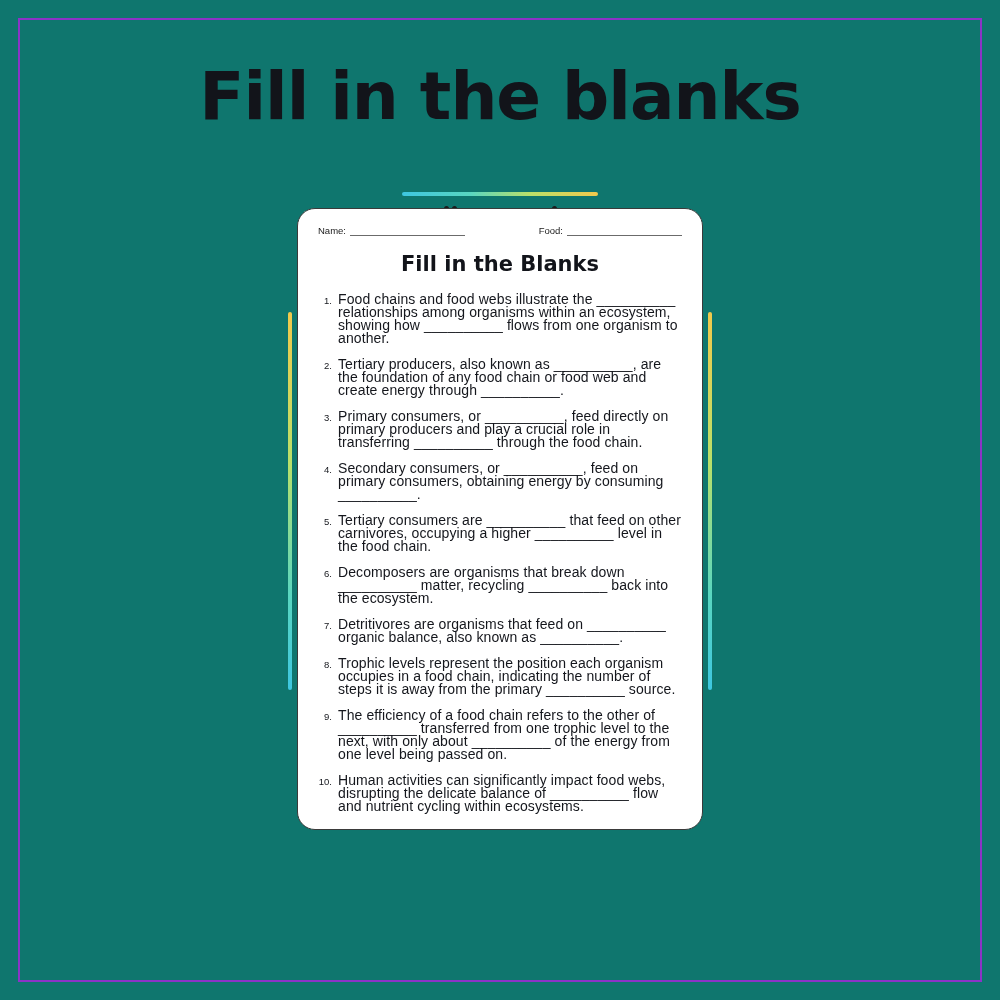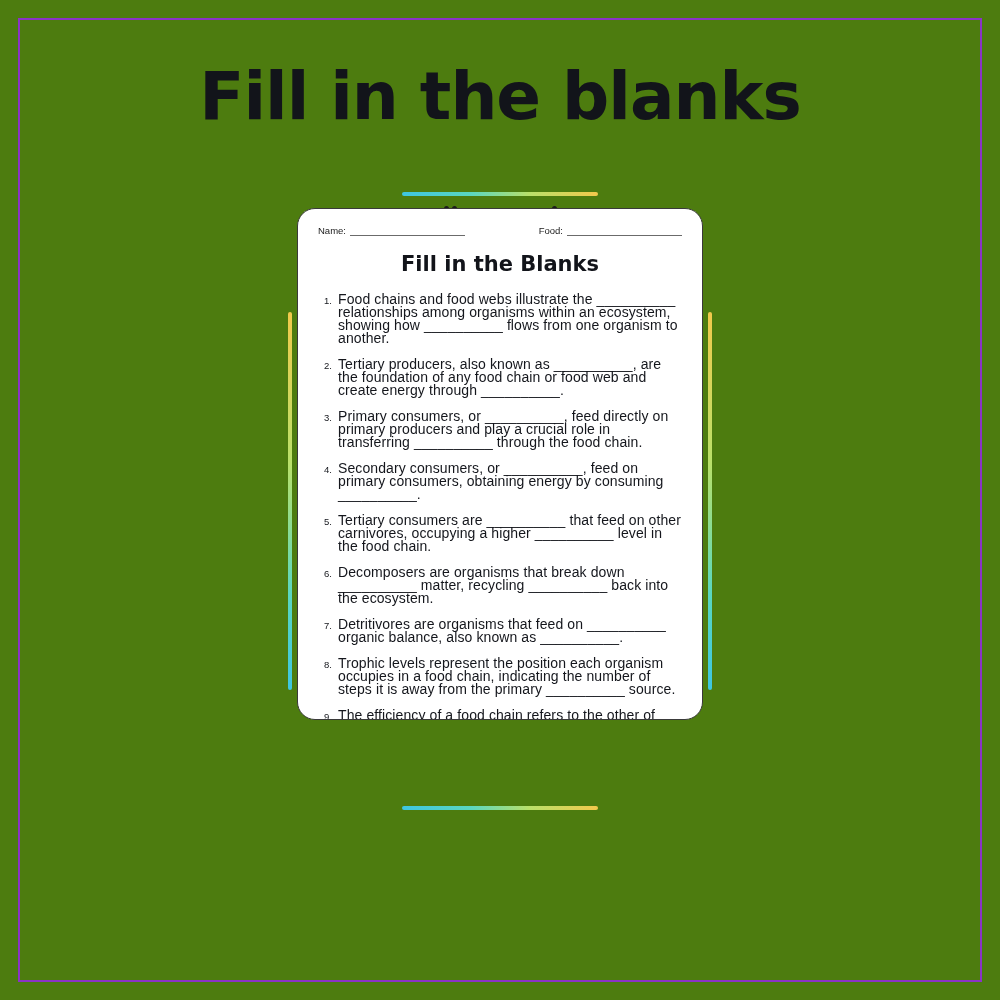--- a/index.html
+++ b/index.html
@@ -12,21 +12,21 @@
     background: #ffffff;
     font-family: "Liberation Sans", sans-serif;
     overflow: hidden;
   }
 
   .page {
     position: relative;
     width: 1000px;
     height: 1000px;
     box-sizing: border-box;
-    background: #4d7c0f;
+    background: #0f766e;
   }
 
   
   .frame {
     position: absolute;
     left: 18px;
     top: 18px;
     right: 18px;
     bottom: 18px;
     border: 2px solid #8b33c7;
@@ -82,21 +82,21 @@
     height: 378px;
     background: linear-gradient(180deg, #f2c94c 0%, #b9e06a 40%, #5ad6c0 75%, #3ec6e0 100%);
   }
 
   
   .sheet {
     position: absolute;
     left: 297px;
     top: 208px;
     width: 406px;
-    height: 512px;
+    height: 622px;
     background: #ffffff;
     border: 1.5px solid #3a3a3a;
     border-radius: 18px;
     box-sizing: border-box;
     overflow: hidden;
   }
 
   .binder-dots {
     position: absolute;
     top: 204px;
@@ -260,16 +260,20 @@
       <div class="q-item">
         <div class="q-num">8.</div>
         <div class="q-text">Trophic levels represent the position each organism occupies in a food chain, indicating the number of steps it is away from the primary __________ source.</div>
       </div>
 
       <div class="q-item">
         <div class="q-num">9.</div>
         <div class="q-text">The efficiency of a food chain refers to the other of __________ transferred from one trophic level to the next, with only about __________ of the energy from one level being passed on.</div>
       </div>
 
+      <div class="q-item">
+        <div class="q-num">10.</div>
+        <div class="q-text">Human activities can significantly impact food webs, disrupting the delicate balance of __________ flow and nutrient cycling within ecosystems.</div>
+      </div>
 
     </div>
   </div>
 </div>
 
 </body></html>

